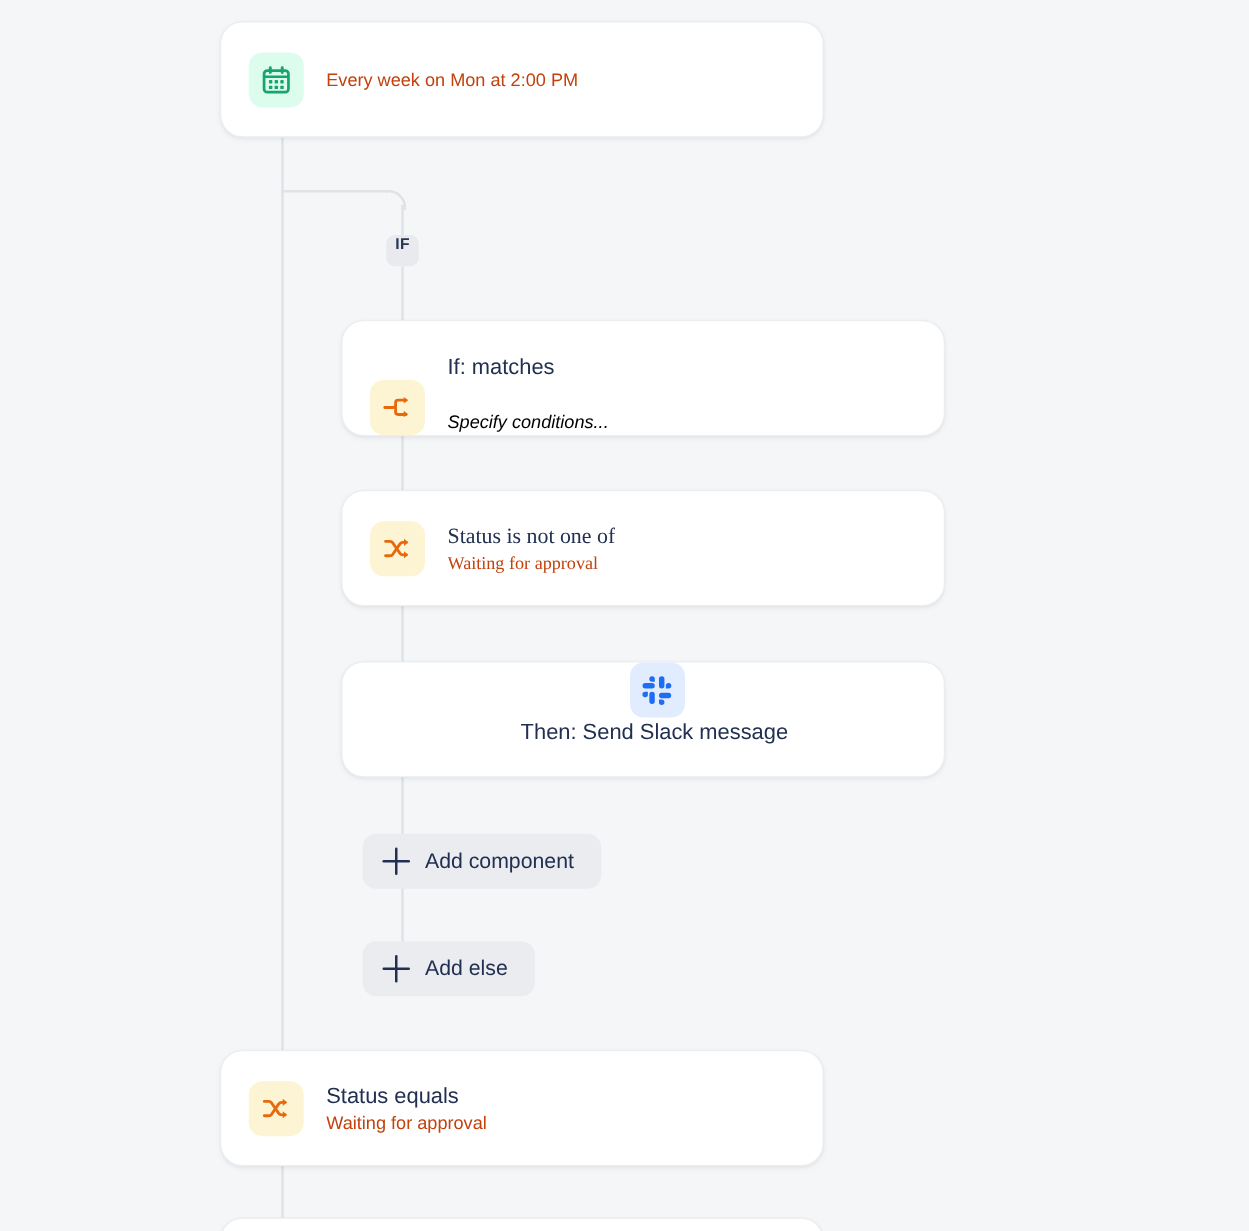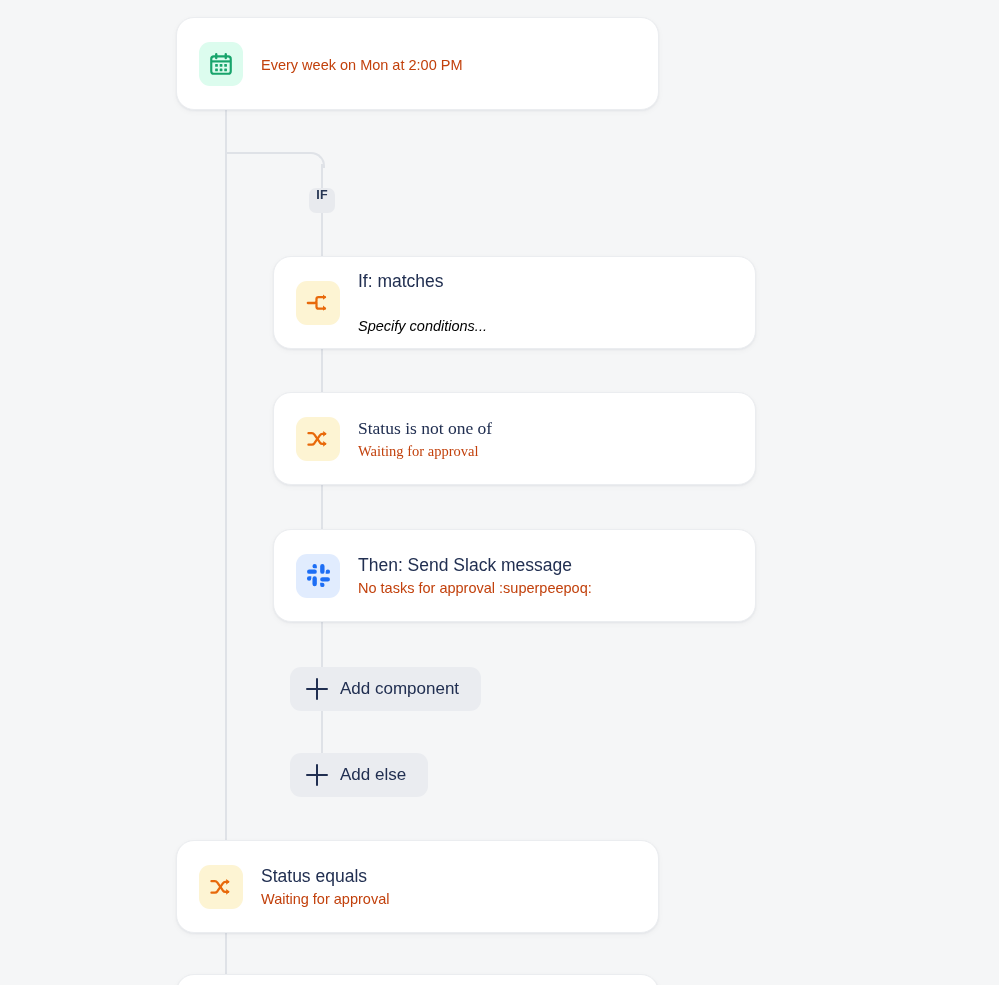--- a/index.html
+++ b/index.html
@@ -175,21 +175,21 @@
         <rect x="6.6" y="16.2" width="2.5" height="2.5" rx="0.5" fill="#18a46c"></rect>
         <rect x="10.8" y="16.2" width="2.5" height="2.5" rx="0.5" fill="#18a46c"></rect>
         <rect x="15" y="16.2" width="2.5" height="2.5" rx="0.5" fill="#18a46c"></rect>
       </svg>
     </div>
     <div class="card-text">
       <div class="card-sub">Every week on Mon at 2:00 PM</div>
     </div>
   </div>
 
-  <div class="card" style="left:273px; top:256px; width:483px; height:93px;">
+  <div class="card" style="left:273px; top:256px; width:483px; height:93px;align-items:flex-end;">
     <div class="card-icon icon-yellow">
       <svg width="26" height="26" viewBox="0 0 24 24" fill="none" aria-hidden="true">
         <path d="M2.6 12h6.2a1.8 1.8 0 0 0 1.8-1.8V8.4a1.8 1.8 0 0 1 1.8-1.8h6" stroke="#e8690b" stroke-width="2.1" stroke-linecap="round" stroke-linejoin="round"></path>
         <path d="M10.6 12v3.4a1.8 1.8 0 0 0 1.8 1.8h6" stroke="#e8690b" stroke-width="2.1" stroke-linecap="round" stroke-linejoin="round"></path>
         <path d="M16.6 4.2 19.6 6.6 16.6 9" fill="#e8690b"></path>
         <path d="M16.6 14.4 19.6 16.8 16.6 19.2" fill="#e8690b"></path>
       </svg>
     </div>
     <div class="card-text">
       <div class="card-title">If: matches</div>
@@ -205,34 +205,33 @@
         <path d="M16.8 4.6 19.9 7.2 16.8 9.9" fill="#e8690b"></path>
         <path d="M16.8 13.8 19.9 16.4 16.8 19.1" fill="#e8690b"></path>
       </svg>
     </div>
     <div class="card-text">
       <div class="card-title">Status is not one of</div>
       <div class="card-sub">Waiting for approval</div>
     </div>
   </div>
 
-  <div class="card" style="left:273px; top:529px; width:483px; height:93px;">
+  <div class="card" style="left:273px; top:529px; width:483px; height:93px;flex-direction:column;">
     <div class="card-icon icon-blue">
       <svg width="25" height="25" viewBox="0 0 24 24" aria-hidden="true">
         <g fill="#1d6ef5">
           <path d="M5.1 14.9a2.1 2.1 0 1 1-2.1-2.1h2.1v2.1zM6.2 14.9a2.1 2.1 0 0 1 4.2 0v5.2a2.1 2.1 0 1 1-4.2 0v-5.2z"></path>
           <path d="M8.3 5.1a2.1 2.1 0 1 1 2.1-2.1v2.1H8.3zM8.3 6.2a2.1 2.1 0 0 1 0 4.2H3.1a2.1 2.1 0 0 1 0-4.2h5.2z"></path>
           <path d="M18.9 8.3a2.1 2.1 0 1 1 2.1 2.1h-2.1V8.3zM17.8 8.3a2.1 2.1 0 0 1-4.2 0V3.1a2.1 2.1 0 1 1 4.2 0v5.2z"></path>
           <path d="M15.7 18.9a2.1 2.1 0 1 1-2.1 2.1v-2.1h2.1zM15.7 17.8a2.1 2.1 0 0 1 0-4.2h5.2a2.1 2.1 0 0 1 0 4.2h-5.2z"></path>
         </g>
       </svg>
     </div>
     <div class="card-text">
       <div class="card-title">Then: Send Slack message</div>
-      <div class="card-sub">No tasks for approval :superpeepoq:</div>
     </div>
   </div>
 
   <div class="add-btn" style="left:290px; top:667px;">
     <span class="plus"></span>
     <span class="add-label">Add component</span>
   </div>
 
   <div class="add-btn" style="left:290px; top:753px;">
     <span class="plus"></span>

